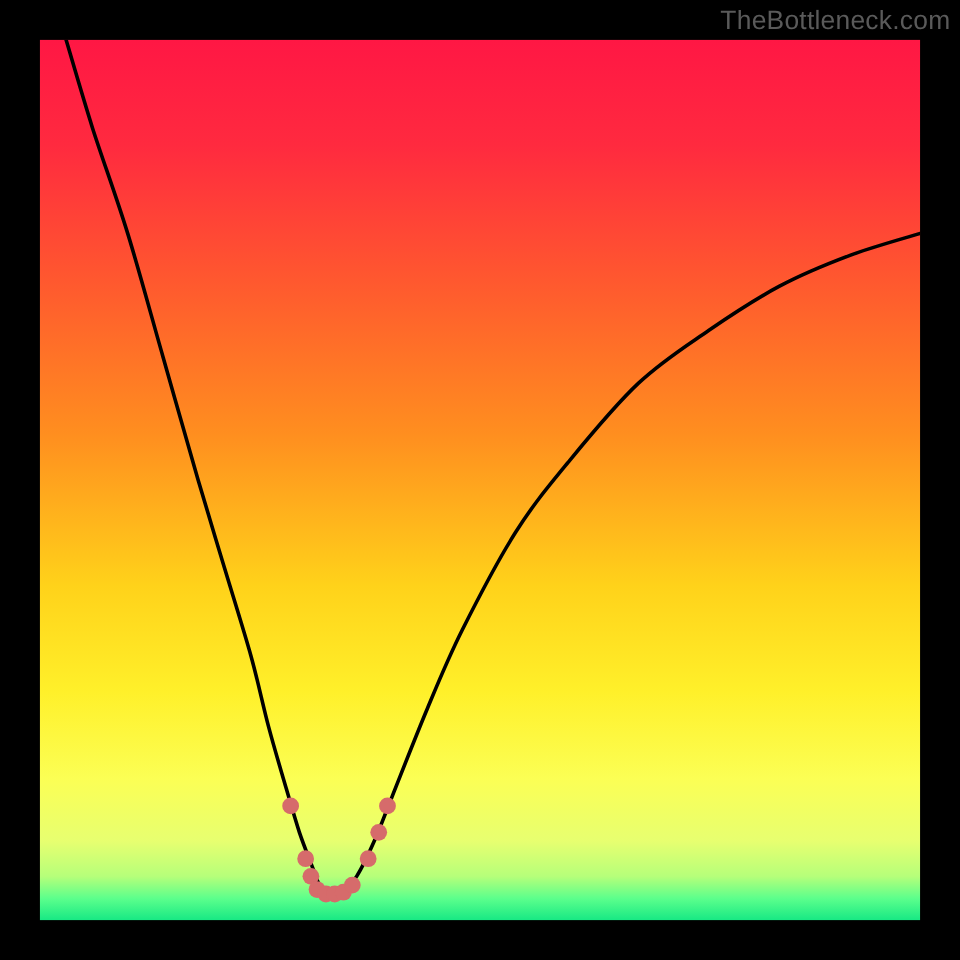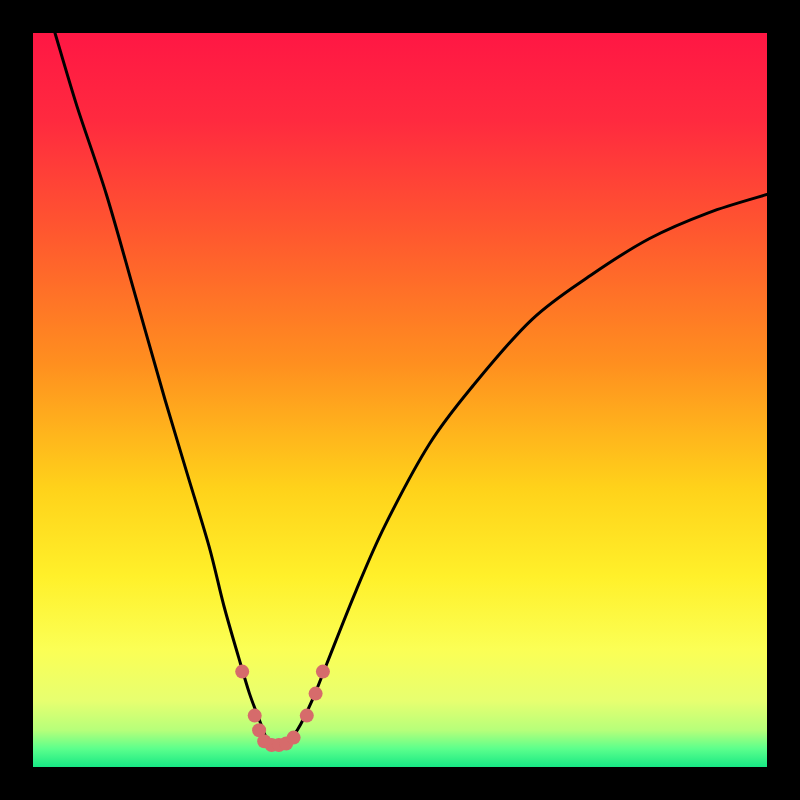--- a/index.html
+++ b/index.html
@@ -84,13 +84,14 @@
           <circle cx="238.6" cy="712.0" r="7" fill="#d66b6b"></circle>
           <circle cx="245.9" cy="712.0" r="7" fill="#d66b6b"></circle>
           <circle cx="253.2" cy="710.5" r="7" fill="#d66b6b"></circle>
           <circle cx="260.6" cy="704.6" r="7" fill="#d66b6b"></circle>
           <circle cx="273.8" cy="682.6" r="7" fill="#d66b6b"></circle>
           <circle cx="282.6" cy="660.6" r="7" fill="#d66b6b"></circle>
           <circle cx="289.9" cy="638.6" r="7" fill="#d66b6b"></circle>
         </g>
     </svg>
   </div>
+  <div class="attribution">TheBottleneck.com</div>
 </div>
 
 </body></html>

